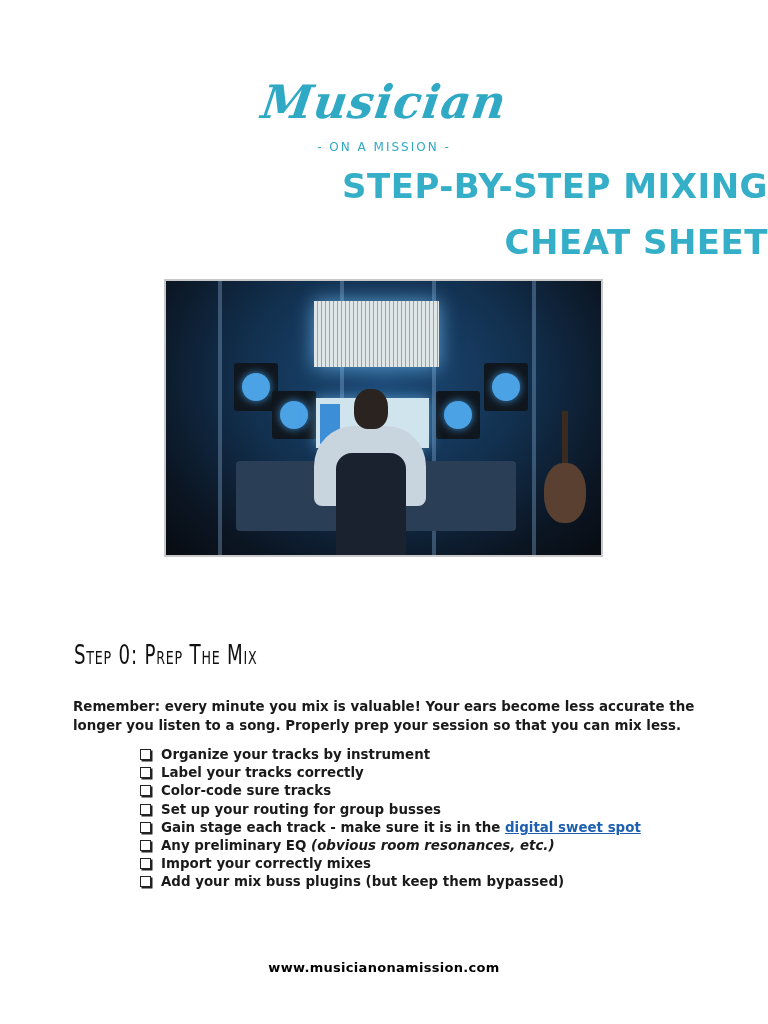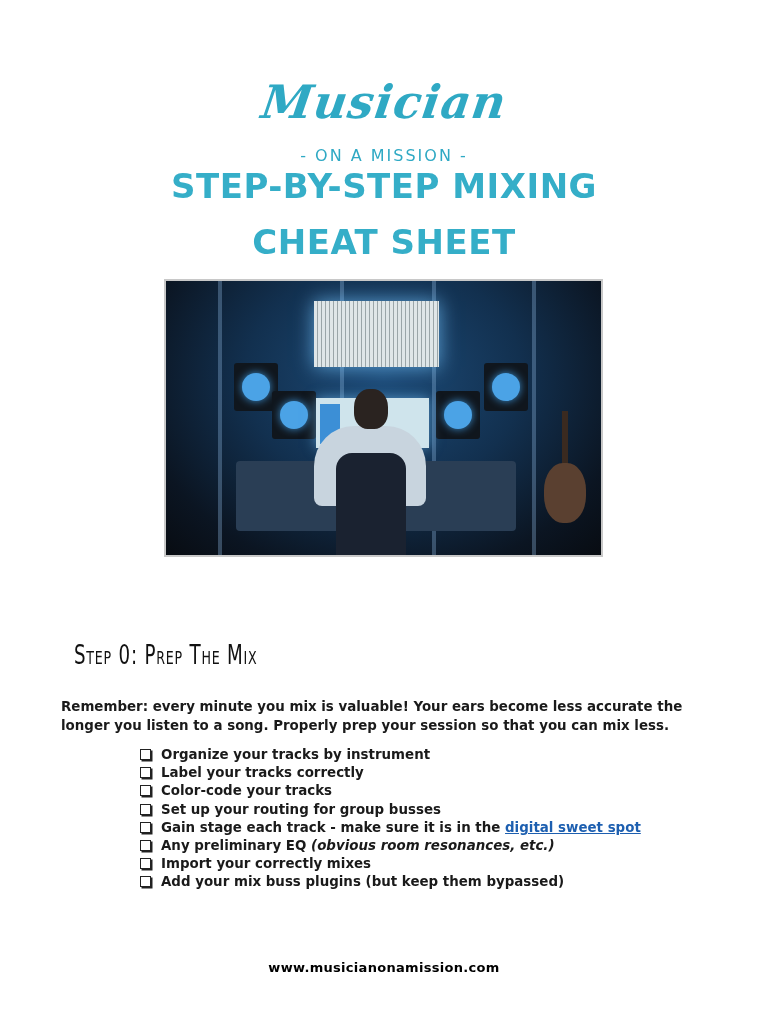--- a/index.html
+++ b/index.html
@@ -1,22 +1,22 @@
 <!DOCTYPE html>
 <html><head>
 <meta charset="utf-8">
 <style>
   html, body { margin:0; padding:0; }
   body { width:768px; height:1024px; background:#ffffff; position:relative; overflow:hidden;
          font-family:"Liberation Sans", sans-serif; color:#1a1a1a; }
   .logo { position:absolute; left:0; right:0; top:78px; text-align:center; color:#2fa9c4; }
   .logo-script { font-family:"DejaVu Serif", serif; font-style:italic; font-weight:bold; font-size:46px;
                  line-height:48px; letter-spacing:1px; display:inline-block; transform:skewX(-8deg); }
-  .logo-sub { font-family:"DejaVu Sans", sans-serif; font-size:16px; letter-spacing:2px; margin-top:20px; }
-  .title { position:absolute; left:0; right:0; text-align:center; color:#35aec8;
+  .logo-sub { font-family:"DejaVu Sans", sans-serif; font-size:12px; letter-spacing:2px; margin-top:14px; }
+  .title { position:absolute; left:0; right:0; text-align:right; color:#35aec8;
            font-family:"DejaVu Sans", sans-serif; font-weight:bold; font-size:34px; letter-spacing:0.5px; }
   .t1 { top:166px; } .t2 { top:222px; }
   .photo { position:absolute; left:164px; top:279px; width:435px; height:274px; border:2px solid #c8c8c8;
            background:radial-gradient(ellipse at 50% 35%, #1d4b78 0%, #12304f 45%, #0b1522 80%, #080c12 100%);
            overflow:hidden; }
   .pillar { position:absolute; top:0; width:4px; height:100%; background:rgba(140,180,220,0.35); }
   .bigscreen { position:absolute; left:148px; top:20px; width:125px; height:66px; background:#e8eef0;
                box-shadow:0 0 18px rgba(120,200,255,0.7);
                background-image:repeating-linear-gradient(90deg, #dfe6e8 0 3px, #9aa5a8 3px 4px); }
   .smallscreen { position:absolute; left:150px; top:117px; width:113px; height:50px; background:#cfe4ec;
@@ -26,21 +26,21 @@
   .speaker .cone { position:absolute; left:8px; top:10px; width:28px; height:28px; border-radius:50%;
                    background:#4ba3e6; box-shadow:0 0 8px #3b8fd0; }
   .desk { position:absolute; left:70px; top:180px; width:280px; height:70px; background:#2a3e55; border-radius:4px; }
   .person-head { position:absolute; left:188px; top:108px; width:34px; height:40px; border-radius:45% 45% 40% 40%; background:#2a2320; }
   .person-body { position:absolute; left:148px; top:145px; width:112px; height:80px; border-radius:40px 40px 8px 8px; background:#c8d4de; }
   .chair { position:absolute; left:170px; top:172px; width:70px; height:110px; border-radius:16px 16px 4px 4px; background:#1a2230; }
   .guitar { position:absolute; left:378px; top:182px; width:42px; height:60px; border-radius:45%; background:#5a4030; }
   .guitar-neck { position:absolute; left:396px; top:130px; width:6px; height:60px; background:#3a2a20; }
   .step-heading { position:absolute; left:74px; top:640px; font-family:"DejaVu Sans Condensed","DejaVu Sans", sans-serif;
                   font-variant:small-caps; font-size:26px; letter-spacing:1px; color:#111; transform:scaleX(0.78); transform-origin:left; }
-  .intro { position:absolute; left:61px; top:697px; width:640px; font-family:"DejaVu Sans", sans-serif;
+  .intro { position:absolute; left:73px; top:697px; width:640px; font-family:"DejaVu Sans", sans-serif;
            font-weight:bold; font-size:13.4px; line-height:19px; color:#1a1a1a; }
   .checklist { position:absolute; left:140px; top:746px; margin:0; padding:0; list-style:none; }
   .checklist li { font-family:"DejaVu Sans", sans-serif; font-weight:bold; font-size:13.4px; line-height:18.2px; color:#1a1a1a; white-space:nowrap; }
   .checklist .box { display:inline-block; width:9px; height:9px; border:1.5px solid #222; box-shadow:1.5px 1.5px 0 #222;
                     margin-right:10px; vertical-align:-1px; }
   .checklist a { color:#1d5fb0; text-decoration:underline;text-align:center; }
   .checklist em { font-style:italic; }
   .footer { position:absolute; left:0; right:0; top:960px; text-align:center; font-family:"DejaVu Sans", sans-serif;
             font-weight:bold; font-size:13px; color:#000000; letter-spacing:0.3px; }
 </style>
@@ -84,21 +84,21 @@
   <div class="guitar"></div>
 </div>
 
 <div class="step-heading">Step 0: Prep The Mix</div>
 
 <div class="intro">Remember: every minute you mix is valuable! Your ears become less accurate the longer you listen to a song. Properly prep your session so that you can mix less.</div>
 
 <ul class="checklist">
   <li><span class="box"></span><span>Organize your tracks by instrument</span></li>
   <li><span class="box"></span><span>Label your tracks correctly</span></li>
-  <li><span class="box"></span><span>Color-code your tracks</span></li>
+  <li><span class="box"></span><span>Color-code sure tracks</span></li>
   <li><span class="box"></span><span>Set up your routing for group busses</span></li>
   <li><span class="box"></span><span style="white-space:pre">Gain stage each track - make sure it is in the </span><a href="#">digital sweet spot</a></li>
   <li><span class="box"></span><span style="white-space:pre">Any preliminary EQ </span><em>(obvious room resonances, etc.)</em></li>
   <li><span class="box"></span><span>Import your correctly mixes</span></li>
   <li><span class="box"></span><span>Add your mix buss plugins (but keep them bypassed)</span></li>
 </ul>
 
 <div class="footer">www.musicianonamission.com</div>
 
 </body></html>

